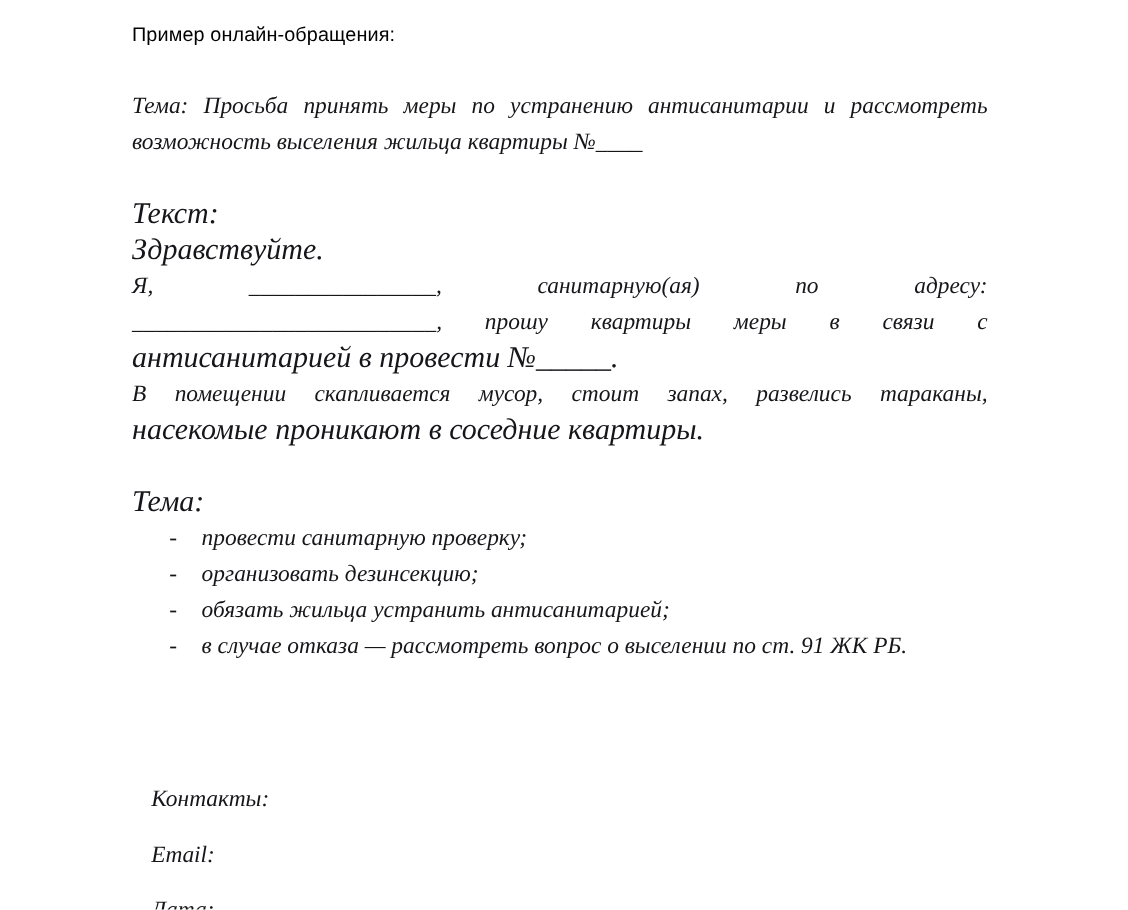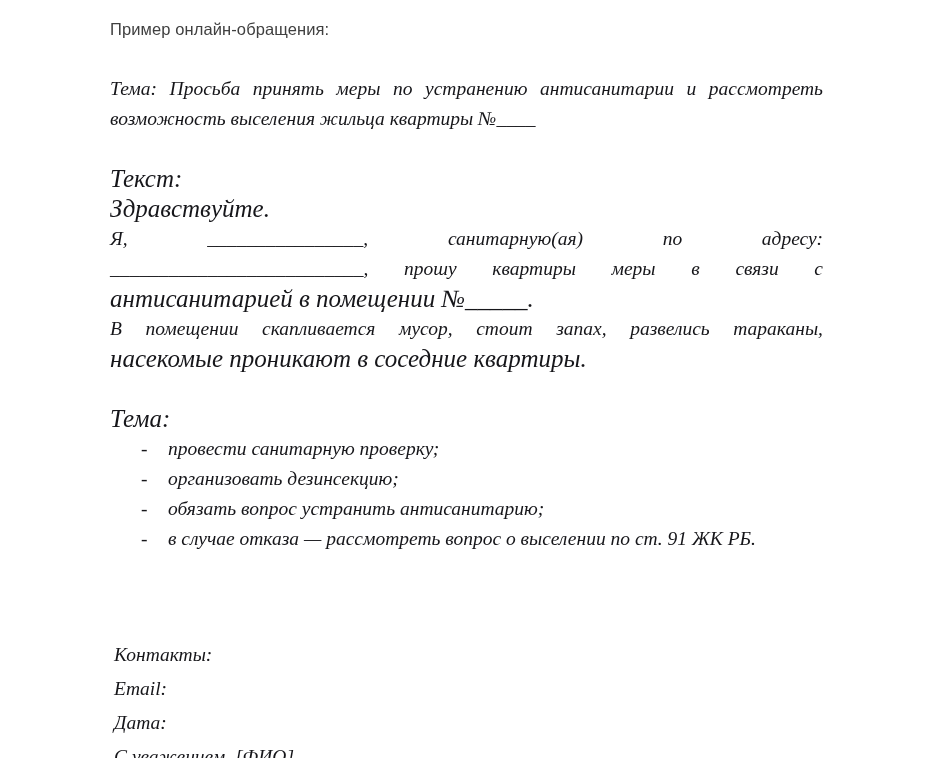--- a/index.html
+++ b/index.html
@@ -22,21 +22,21 @@
     height: 758px;
     background: #ffffff;
     box-sizing: border-box;
     padding: 14px 117px 0 110px;
   }
 
   
   .caption {
     font-family: "Liberation Sans", "DejaVu Sans", sans-serif;
     font-size: 16.5px;
-    color: #404040;
+    color: #000000;
     line-height: 30px;
     letter-spacing: 0.1px;
     white-space: pre;
   }
 
   
   .doc {
     font-size: 19.5px;
     line-height: 30px;
     color: #16161a;
@@ -91,21 +91,21 @@
     font-size: 19.5px;
   }
   .req-text {
     flex: 1 1 auto;
   }
 
   
   .contact-line {
     font-size: 19.5px;
     line-height: 30px;
-    margin: 4px;
+    margin: 16px;
     white-space: pre;
   }
 </style>
 </head>
 <body>
 
 <div class="page">
 
   <div class="caption">Пример онлайн-обращения:</div>
 
@@ -120,21 +120,21 @@
   <div class="doc">
 
     <p class="line">Текст:</p>
 
     <p class="line">Здравствуйте.</p>
 
     <p class="force-justify">Я, ________________, санитарную(ая) по адресу:</p>
 
     <p class="force-justify">__________________________, прошу квартиры меры в связи с</p>
 
-    <p class="line">антисанитарией в помещении №_____.</p>
+    <p class="line">антисанитарией в провести №_____.</p>
 
     <p class="force-justify">В помещении скапливается мусор, стоит запах, развелись тараканы,</p>
 
     <p class="line">насекомые проникают в соседние квартиры.</p>
   </div>
 
   <div class="spacer-1"></div>
 
   <div class="doc">
     <p class="line">Тема:</p>
@@ -143,21 +143,21 @@
       <li class="req-item">
         <span class="req-dash">-</span>
         <span class="req-text">провести санитарную проверку;</span>
       </li>
       <li class="req-item">
         <span class="req-dash">-</span>
         <span class="req-text">организовать дезинсекцию;</span>
       </li>
       <li class="req-item">
         <span class="req-dash">-</span>
-        <span class="req-text">обязать вопрос устранить антисанитарию;</span>
+        <span class="req-text">обязать жильца устранить антисанитарией;</span>
       </li>
       <li class="req-item">
         <span class="req-dash">-</span>
         <span class="req-text">в случае отказа — рассмотреть вопрос о выселении по ст. 91 ЖК РБ.</span>
       </li>
     </ul>
   </div>
 
   <div class="spacer-2"></div>
   <div class="spacer-sm"></div>

